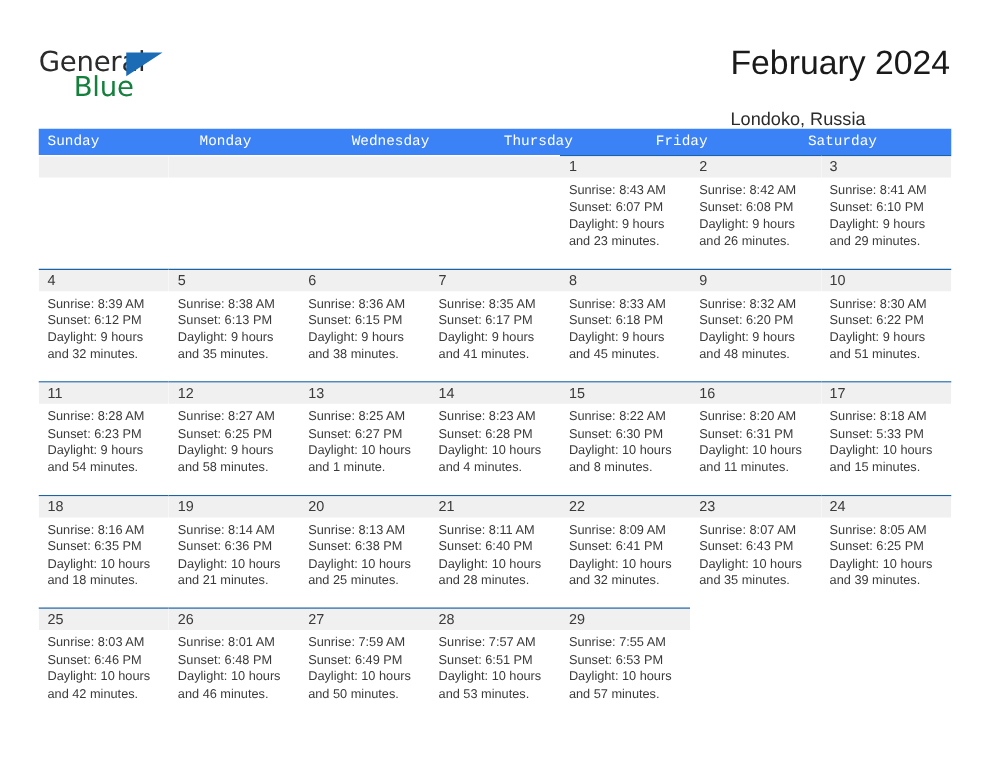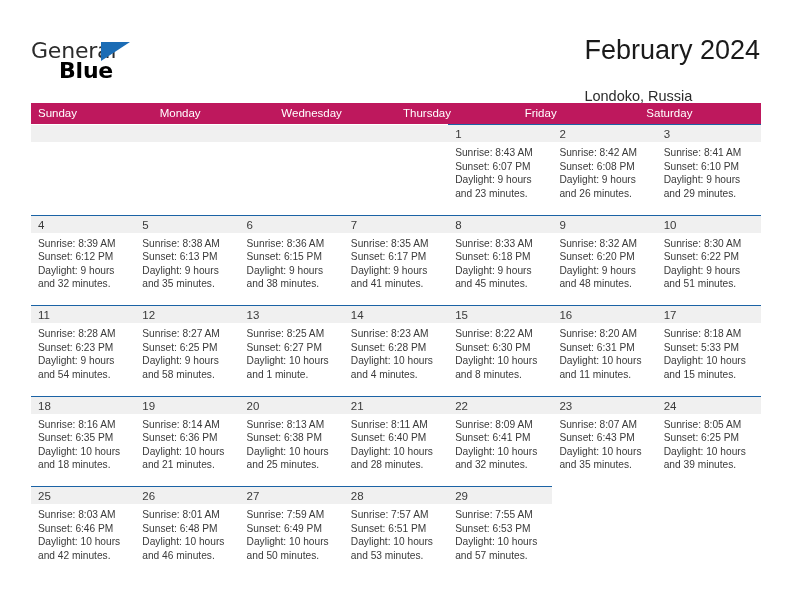--- a/index.html
+++ b/index.html
@@ -57,22 +57,22 @@
     height: 0;
     border-left: 29px solid #1b6cb5;
     border-bottom: 19px solid transparent;
   }
   .logo-blue {
     position: absolute;
     left: 28px;
     top: 20px;
     font-size: 22px;
     font-family: "DejaVu Sans", sans-serif;
-    font-weight: 700;
-    color: #000000;
+    font-weight: 400;
+    color: #15803d;
     letter-spacing: -0.2px;
     line-height: 22px;
   }
 
   .title-block {
     position: absolute;
     right: 32px;
     top: 34px;
   }
   .cal-title {
@@ -96,21 +96,22 @@
     position: absolute;
     left: 31px;
     top: 103px;
     width: 730px;
   }
 
   .weekday-row {
     display: flex;
     width: 730px;
     height: 21px;
-    background: #be185d;
+    background: #3b82f6;
+    font-family: Liberation Mono, monospace;
   }
   .weekday {
     flex: 1 1 0;
     box-sizing: border-box;
     padding-left: 7px;
     font-size: 11.5px;
     color: #ffffff;
     line-height: 21px;
     white-space: nowrap;
     overflow: hidden;

